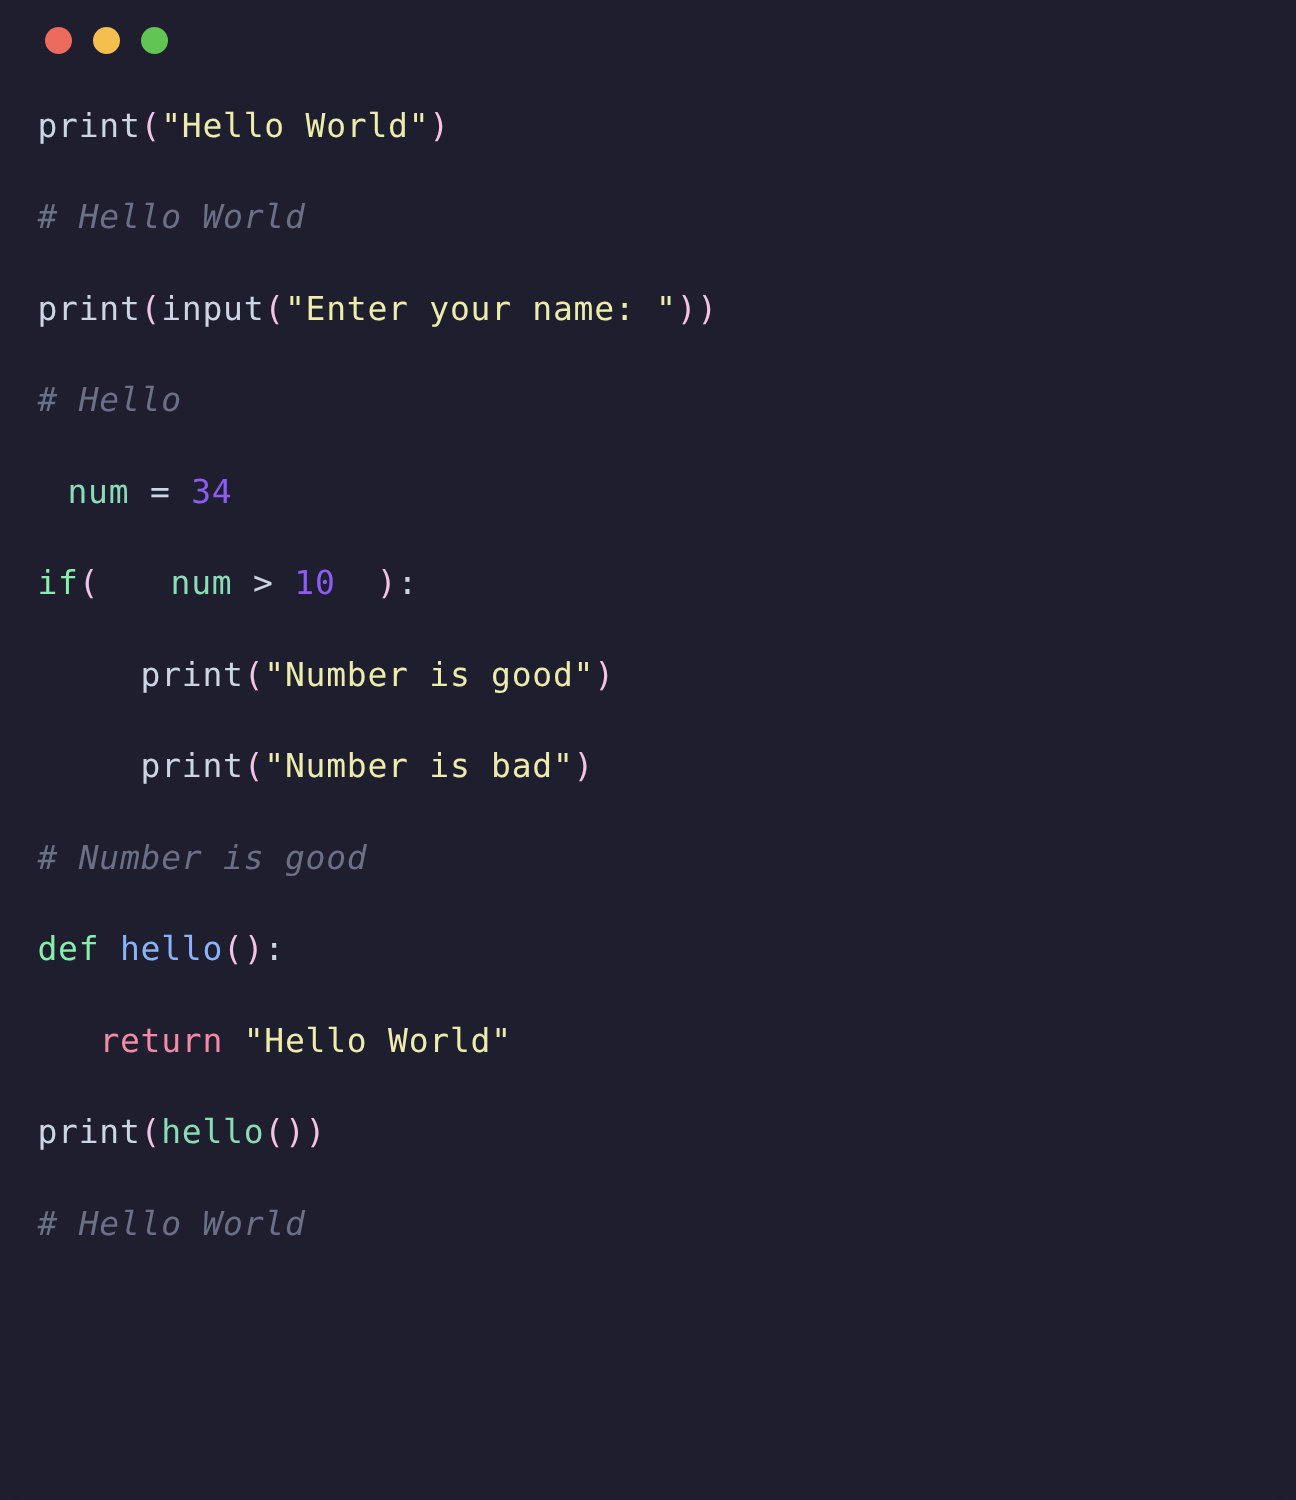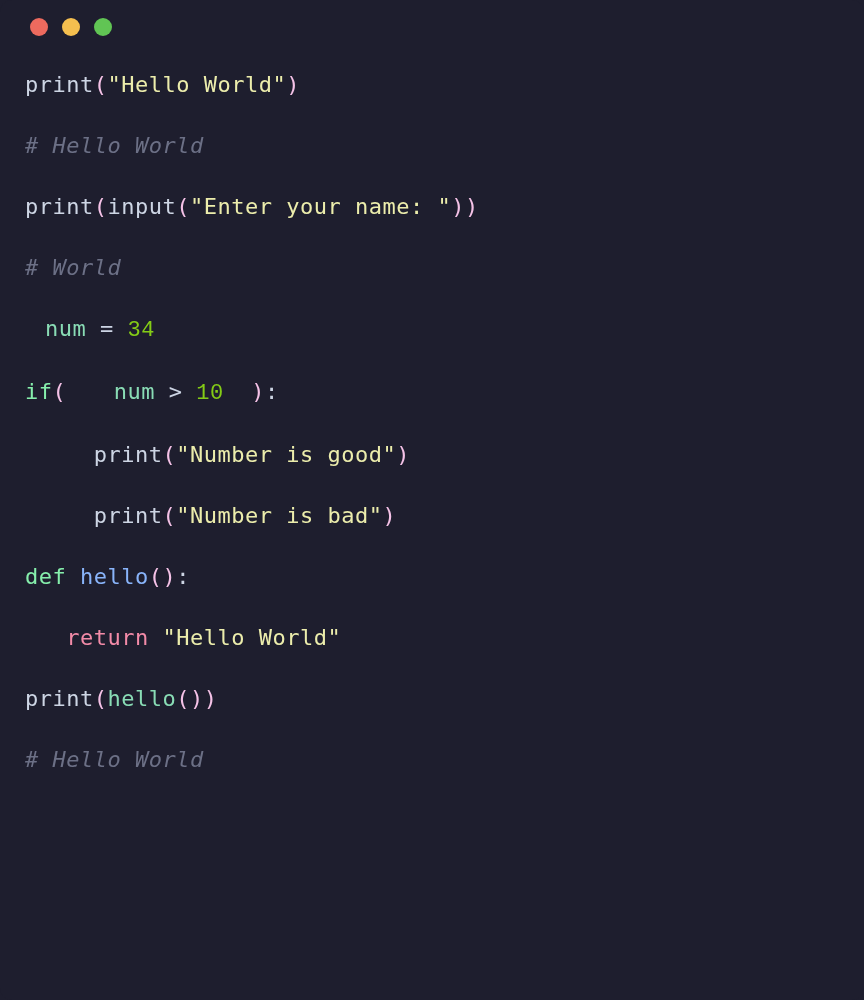--- a/index.html
+++ b/index.html
@@ -43,21 +43,21 @@
       white-space: pre;
       margin-bottom: 28px;
       letter-spacing: 0.5px;
     }
     .tk-fn { color: #cdd5e4; }
     .tk-paren { color: #f5c2e7; }
     .tk-str { color: #ecedac; }
     .tk-comment { color: #6c7086; font-style: italic; }
     .tk-var { color: #89dcb5; margin-left: 20px; }
     .tk-op { color: #cdd5e4; }
-    .tk-num { color: #84cc16; font-family: Liberation Mono, monospace; }
+    .tk-num { color: #8b5cf6; }
     .tk-kw { color: #86efac; margin-top: 32px; }
     .tk-kw2 { color: #f38ba8; }
     .tk-call { color: #89dcb5; }
     .tk-def { color: #89b4fa; }
   </style>
 </head>
 <body>
 
 <div class="window">
   <div class="titlebar">
@@ -67,31 +67,32 @@
   </div>
 
   <div class="code-area">
 
     <div class="code-line"><span class="tk-fn">print</span><span class="tk-paren">(</span><span class="tk-str">"Hello World"</span><span class="tk-paren">)</span></div>
 
     <div class="code-line"><span class="tk-comment"># Hello World</span></div>
 
     <div class="code-line"><span class="tk-fn">print</span><span class="tk-paren">(</span><span class="tk-fn">input</span><span class="tk-paren">(</span><span class="tk-str">"Enter your name: "</span><span class="tk-paren">)</span><span class="tk-paren">)</span></div>
 
-    <div class="code-line"><span class="tk-comment"># World</span></div>
+    <div class="code-line"><span class="tk-comment"># Hello</span></div>
 
     <div class="code-line"><span class="tk-var">num</span><span class="tk-op"> = </span><span class="tk-num">34</span></div>
 
     <div class="code-line"><span class="tk-kw">if</span><span class="tk-paren">( </span><span class="tk-var"> num</span><span class="tk-op"> &gt; </span><span class="tk-num">10</span><span class="tk-paren">  )</span><span class="tk-op">:</span></div>
 
     <div class="code-line"><span>     </span><span class="tk-fn">print</span><span class="tk-paren">(</span><span class="tk-str">"Number is good"</span><span class="tk-paren">)</span></div>
 
 
     <div class="code-line"><span>     </span><span class="tk-fn">print</span><span class="tk-paren">(</span><span class="tk-str">"Number is bad"</span><span class="tk-paren">)</span></div>
 
+    <div class="code-line"><span class="tk-comment"># Number is good</span></div>
 
     <div class="code-line"><span class="tk-kw">def</span><span> </span><span class="tk-def">hello</span><span class="tk-paren">(</span><span class="tk-paren">)</span><span class="tk-op">:</span></div>
 
     <div class="code-line"><span>   </span><span class="tk-kw2">return</span><span> </span><span class="tk-str">"Hello World"</span></div>
 
     <div class="code-line"><span class="tk-fn">print</span><span class="tk-paren">(</span><span class="tk-call">hello</span><span class="tk-paren">(</span><span class="tk-paren">)</span><span class="tk-paren">)</span></div>
 
     <div class="code-line"><span class="tk-comment"># Hello World</span></div>
 
   </div>

